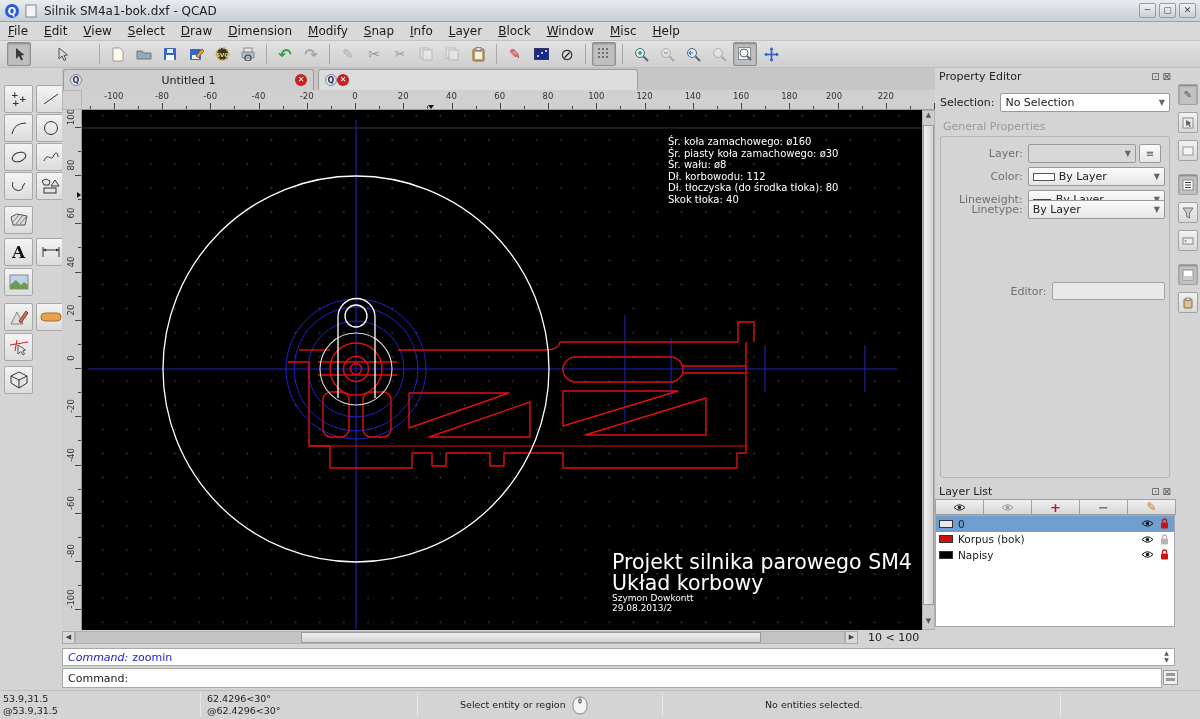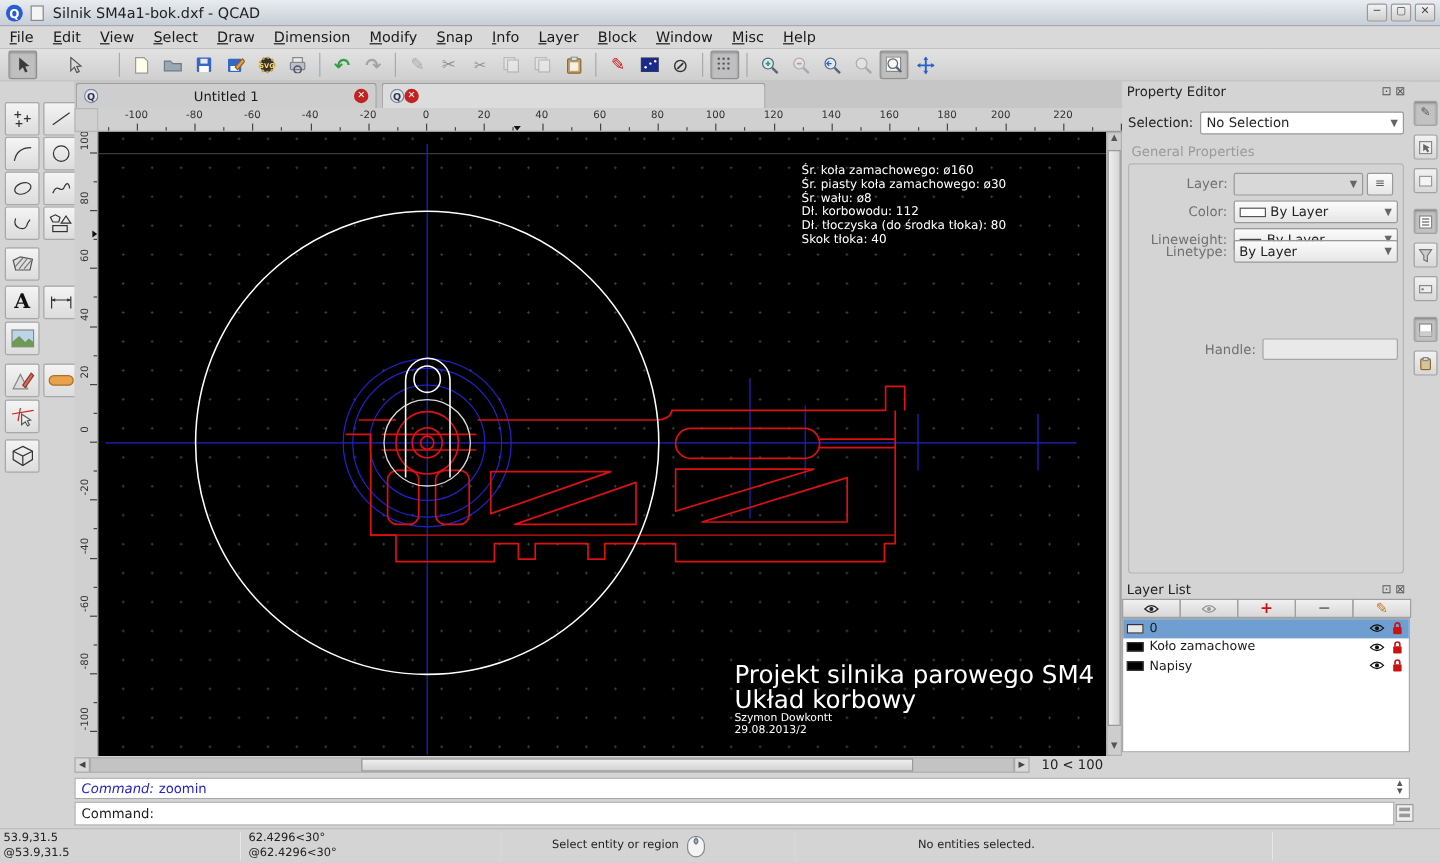--- a/index.html
+++ b/index.html
@@ -643,21 +643,21 @@
     </div>
   </div>
   <div class="pe-row" style="left:12px;top:132px;width:218px">
     <span class="pe-label" style="width:76px">Linetype:</span>
     <div class="combo" style="width:138px;margin-left:5px">
       <span>By Layer</span>
       <span class="arrow">▼</span>
     </div>
   </div>
   <div class="pe-row" style="left:12px;top:214px;width:218px">
-    <span class="pe-label" style="width:100px">Handle:</span>
+    <span class="pe-label" style="width:100px">Editor:</span>
     <div class="inputbox" style="width:114px;margin-left:5px"></div>
   </div>
 </div>
 
 <div id="layerlist">
   <div class="panel-title">
     <span>Layer List</span>
     <span class="sp"></span>
     <span class="panel-mini">⊡</span>
     <span class="panel-mini">⊠</span>
@@ -694,30 +694,30 @@
             <path d="M1,4.5 Q6.5,-1 12,4.5 Q6.5,10 1,4.5 Z" fill="none" stroke="#111"></path>
             <circle cx="6.5" cy="4.5" r="1.7" fill="#111"></circle>
           </svg>
           <svg width="9" height="11" class="lock">
             <rect x="1" y="4.5" width="7" height="6" rx="1" fill="#cc1111"></rect>
             <path d="M2.5,4.5 V3 A2,2 0 0 1 6.5,3 V4.5" fill="none" stroke-width="1.4" stroke="#cc1111"></path>
           </svg>
         </span>
     </div>
     <div class="layer-row">
-      <span class="lswatch" style="background: rgb(0, 0, 0);"></span>
-      <span class="layer-name">Koło zamachowe</span>
+      <span class="lswatch" style="background: rgb(204, 17, 17);"></span>
+      <span class="layer-name">Korpus (bok)</span>
       <span class="licons">
           <svg width="13" height="9">
             <path d="M1,4.5 Q6.5,-1 12,4.5 Q6.5,10 1,4.5 Z" fill="none" stroke="#111"></path>
             <circle cx="6.5" cy="4.5" r="1.7" fill="#111"></circle>
           </svg>
           <svg width="9" height="11" class="lock">
-            <rect x="1" y="4.5" width="7" height="6" rx="1" fill="#cc1111"></rect>
-            <path d="M2.5,4.5 V3 A2,2 0 0 1 6.5,3 V4.5" fill="none" stroke-width="1.4" stroke="#cc1111"></path>
+            <rect x="1" y="4.5" width="7" height="6" rx="1" fill="#b5b5b5"></rect>
+            <path d="M2.5,4.5 V3 A2,2 0 0 1 6.5,3 V4.5" fill="none" stroke-width="1.4" stroke="#b5b5b5"></path>
           </svg>
         </span>
     </div>
     <div class="layer-row">
       <span class="lswatch" style="background: rgb(0, 0, 0);"></span>
       <span class="layer-name">Napisy</span>
       <span class="licons">
           <svg width="13" height="9">
             <path d="M1,4.5 Q6.5,-1 12,4.5 Q6.5,10 1,4.5 Z" fill="none" stroke="#111"></path>
             <circle cx="6.5" cy="4.5" r="1.7" fill="#111"></circle>

